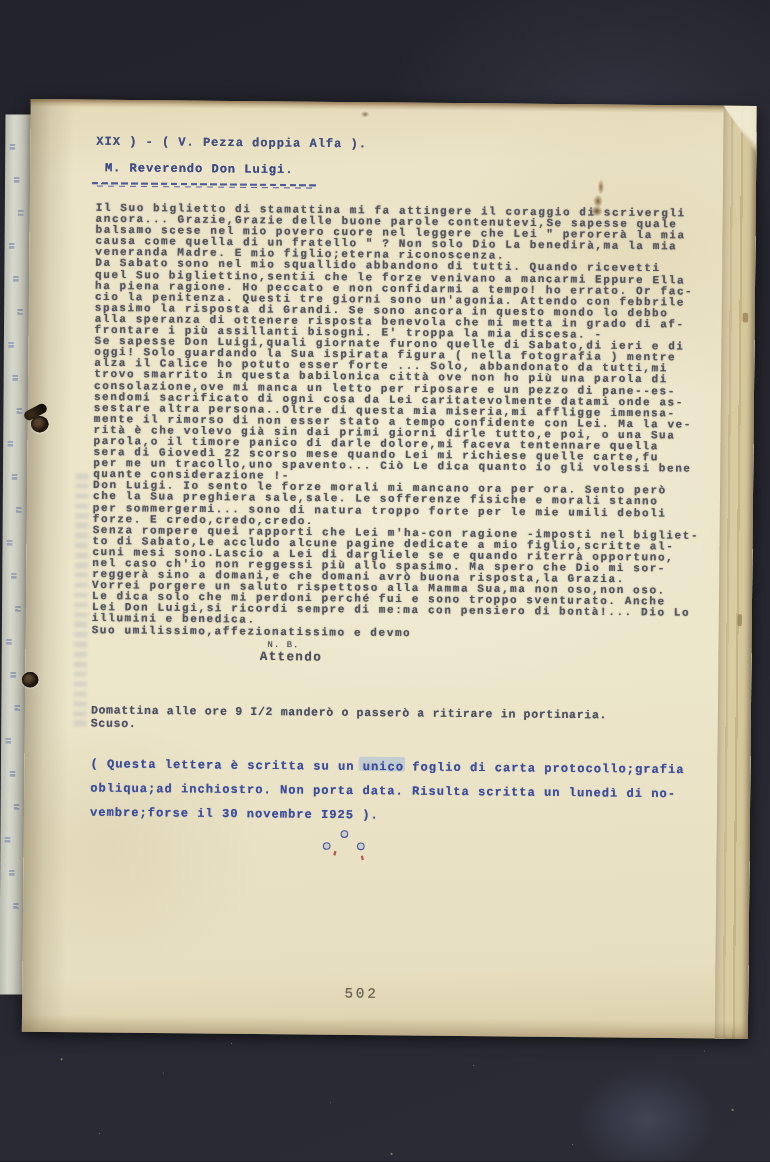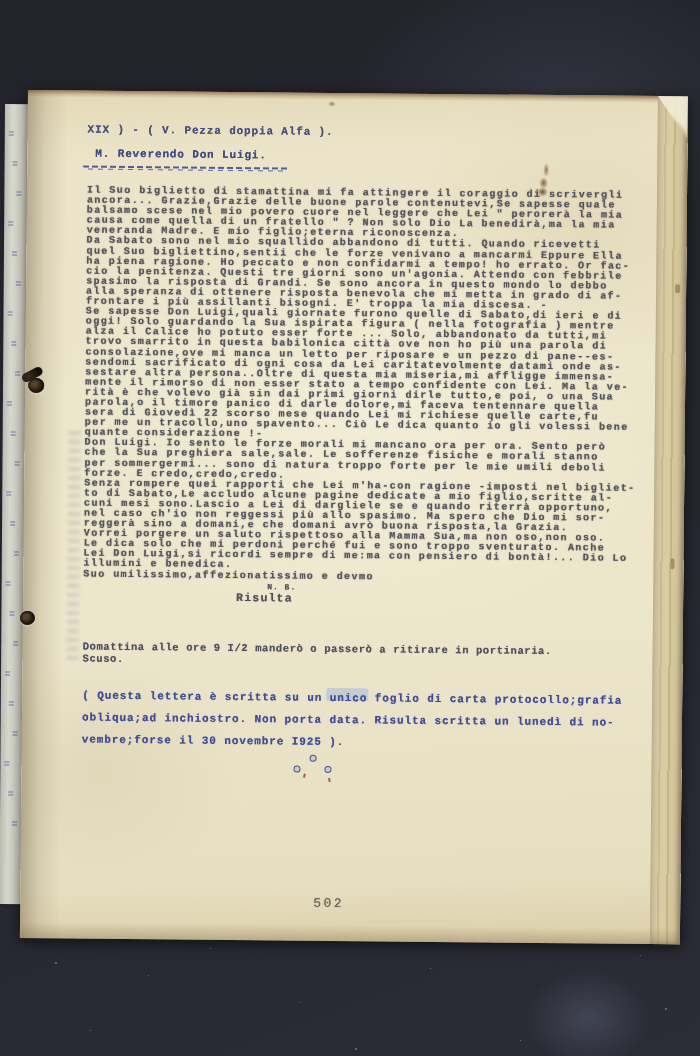--- a/index.html
+++ b/index.html
@@ -69,22 +69,22 @@
     color:#44507e;text-shadow:0 0 .6px rgba(62,74,125,.8);}
   .salut{left:68px;top:57px;font-size:11px;letter-spacing:.85px;font-weight:700;
     color:#3d4a86;text-shadow:0 0 .6px rgba(56,70,130,.85);}
   .salut-underline{position:absolute;left:56px;top:75px;width:204px;height:4px;opacity:.9;
     background:repeating-linear-gradient(90deg,#3f4e96 0 6px,transparent 6px 9px),
                repeating-linear-gradient(90deg,transparent 0 3px,#4c5aa0 3px 8px,transparent 8px 10px);
     background-size:100% 2px;background-position:0 0,2px 3px;background-repeat:no-repeat;}
   .body-text{left:60px;top:95px;width:575px;font-size:10px;line-height:10.1px;
     letter-spacing:1.45px;color:#55555f;font-weight:700;
     text-shadow:0 0 1px rgba(72,72,85,.65),0 0 2px rgba(72,72,85,.18);}
-  .sig-initials{left:244px;top:490px;font-size:8px;letter-spacing:1px;color:#4f4f5a;
-    font-weight:700;text-shadow:0 0 .8px rgba(70,70,85,.6);}
+  .sig-initials{left:220px;top:490px;font-size:8px;letter-spacing:1px;color:#4f4f5a;
+    font-weight:400;text-shadow:0 0 .8px rgba(70,70,85,.6);}
   .sig-name{left:213px;top:499px;font-size:11.5px;letter-spacing:1.2px;color:#50505b;
     font-weight:700;text-shadow:0 0 1px rgba(70,70,85,.65);}
   .postscript{left:60px;top:551px;font-size:10.5px;line-height:11.6px;letter-spacing:.6px;
     color:#4d4f60;font-weight:700;text-shadow:0 0 .8px rgba(64,68,95,.6);}
   .note{left:60px;top:594px;font-size:11px;line-height:22px;letter-spacing:.9px;
     color:#3d4d9c;font-weight:700;text-shadow:0 0 .7px rgba(55,72,150,.7);}
   .highlight-mark{position:absolute;left:304px;top:595px;width:42px;height:13px;
     background:rgba(135,170,225,.38);border-radius:2px;}
   .ornament-dot{position:absolute;width:7px;height:7px;border-radius:50%;
     border:1.6px solid #47569e;background:rgba(130,150,210,.25);box-sizing:border-box;}
@@ -183,21 +183,21 @@
 cuni mesi sono.Lascio a Lei di dargliele se e quando riterrà opportuno,
 nel caso ch'io non reggessi più allo spasimo. Ma spero che Dio mi sor-
 reggerà sino a domani,e che domani avrò buona risposta,la Grazia.
 Vorrei porgere un saluto rispettoso alla Mamma Sua,ma non oso,non oso.
 Le dica solo che mi perdoni perché fui e sono troppo sventurato. Anche
 Lei Don Luigi,si ricordi sempre di me:ma con pensiero di bontà!... Dio Lo
 illumini e benedica.
 Suo umilissimo,affezionatissimo e devmo</div>
 
     <div class="typed sig-initials">N. B.</div>
-    <div class="typed sig-name">Risulta</div>
+    <div class="typed sig-name">Attendo</div>
 
     <div class="typed postscript">Domattina alle ore 9 I/2 manderò o passerò a ritirare in portinaria.
 Scuso.</div>
 
     <div class="highlight-mark"></div>
     <div class="typed note">( Questa lettera è scritta su un unico foglio di carta protocollo;grafia
 obliqua;ad inchiostro. Non porta data. Risulta scritta un lunedì di no-
 vembre;forse il 30 novembre I925 ).</div>
 
     <div class="ornament-dot" style="left:288px;top:662px;"></div>

